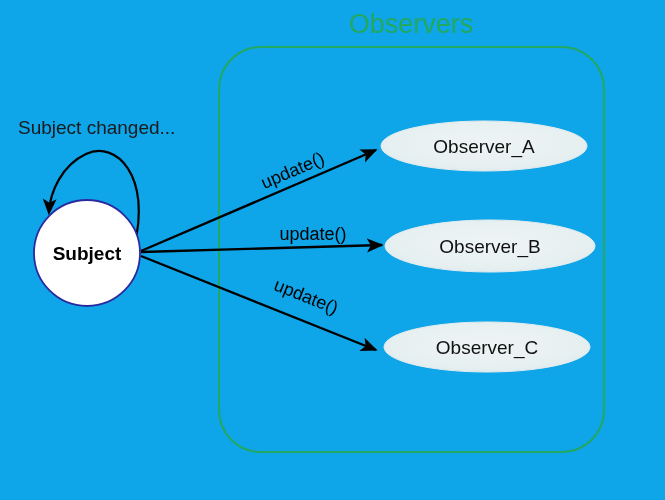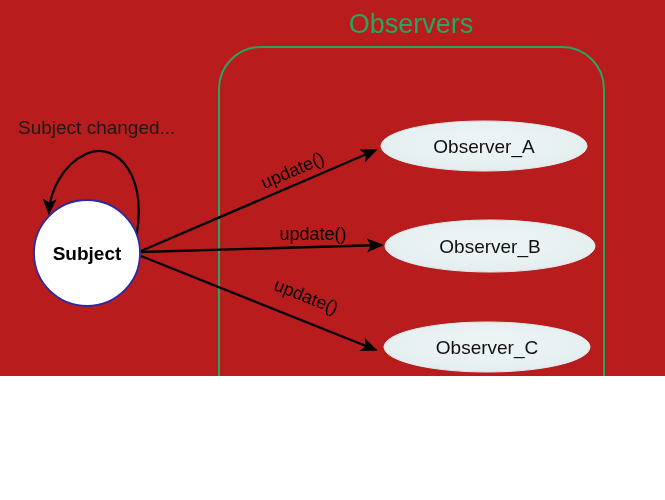--- a/index.html
+++ b/index.html
@@ -7,22 +7,22 @@
     margin: 0;
     padding: 0;
     background: #ffffff;
   }
   body {
     font-family: "Liberation Sans", sans-serif;
   }
   #canvas {
     position: relative;
     width: 665px;
-    height: 376px;
-    background: #b91c1c;
+    height: 500px;
+    background: #0ea5e9;
     overflow: hidden;
   }
   #diagram-svg {
     position: absolute;
     top: 0;
     left: 0;
     width: 665px;
     height: 500px;
     display: block;
   }

